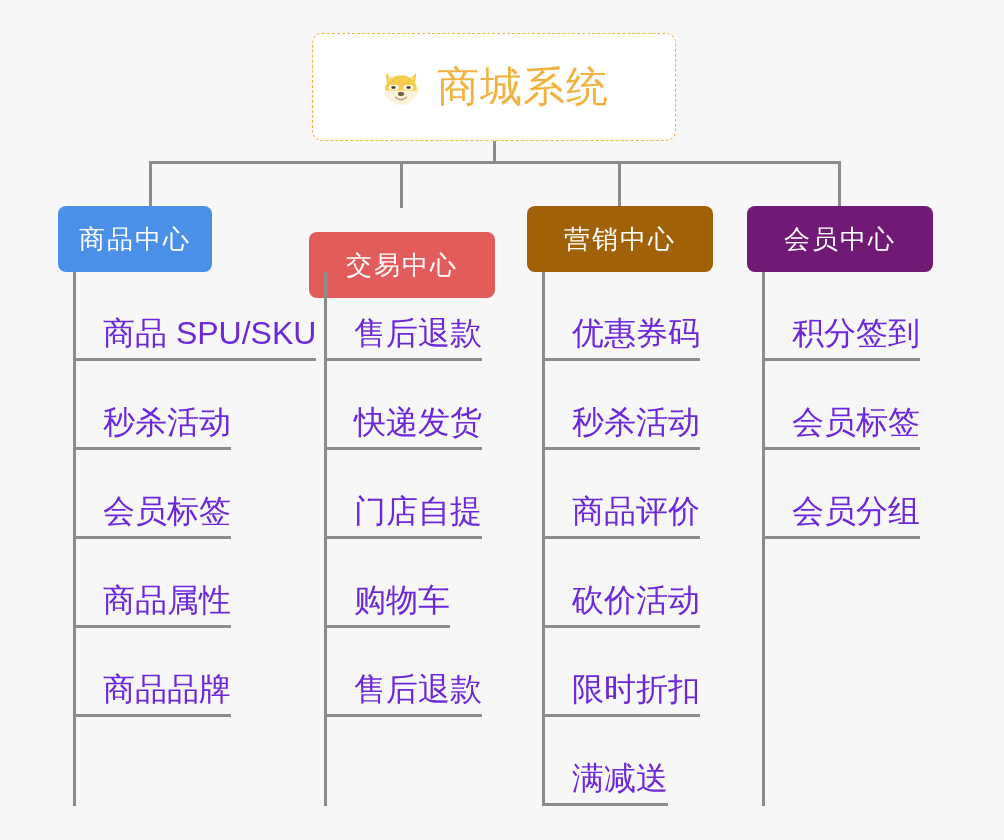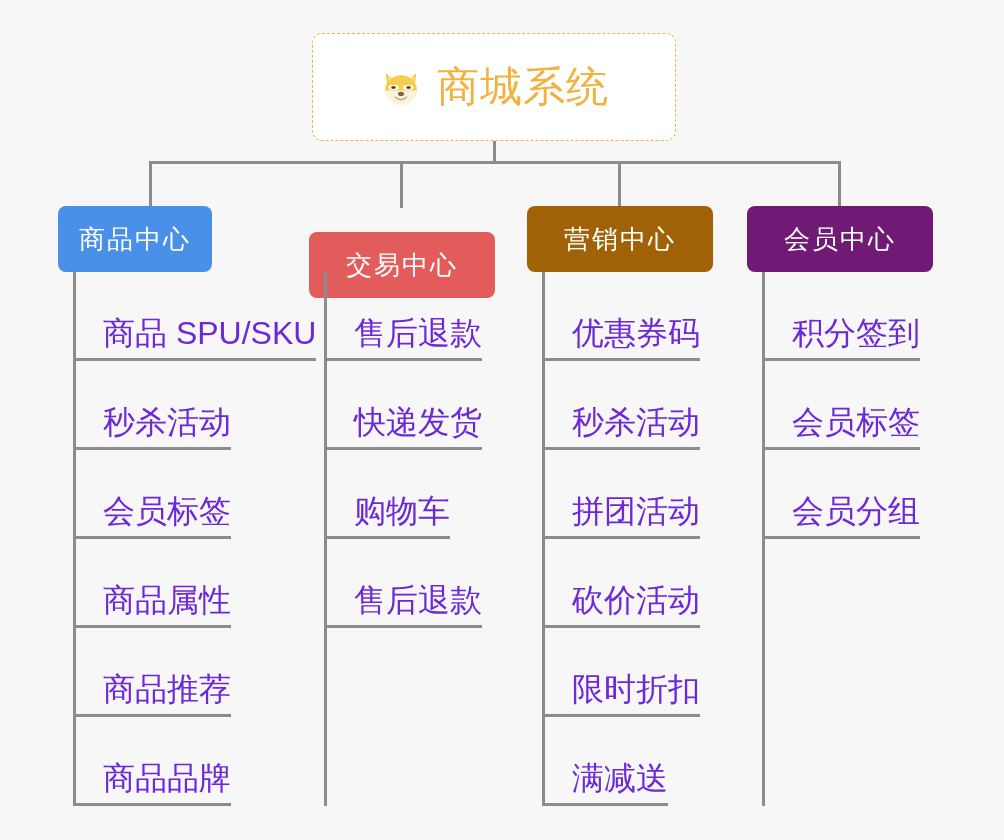--- a/index.html
+++ b/index.html
@@ -161,41 +161,41 @@
       <div class="leaf-item">
           <span class="leaf-inner"><span class="leaf-label">秒杀活动</span></span>
         </div>
       <div class="leaf-item">
           <span class="leaf-inner"><span class="leaf-label">会员标签</span></span>
         </div>
       <div class="leaf-item">
           <span class="leaf-inner"><span class="leaf-label">商品属性</span></span>
         </div>
       <div class="leaf-item">
-          <span class="leaf-inner"><span class="leaf-label">商品推荐</span></span>
-        </div>
-      <div class="leaf-item">
           <span class="leaf-inner"><span class="leaf-label">商品品牌</span></span>
         </div>
     </div>
   </div>
 
   <div class="column" style="left:309px; width:232px;">
     <div class="cat-box" style="width:186px; background:#e25c5c;margin-top:26px;">
       <span class="cat-label">交易中心</span>
     </div>
     <div class="leaf-spine" style="left:15px; top:66px; height:534px;"></div>
     <div class="leaf-list">
       <div class="leaf-item">
           <span class="leaf-inner"><span class="leaf-label">售后退款</span></span>
         </div>
       <div class="leaf-item">
           <span class="leaf-inner"><span class="leaf-label">快递发货</span></span>
         </div>
       <div class="leaf-item">
+          <span class="leaf-inner"><span class="leaf-label">门店自提</span></span>
+        </div>
+      <div class="leaf-item">
           <span class="leaf-inner"><span class="leaf-label">购物车</span></span>
         </div>
       <div class="leaf-item">
           <span class="leaf-inner"><span class="leaf-label">售后退款</span></span>
         </div>
     </div>
   </div>
 
   <div class="column" style="left:527px; width:232px;">
     <div class="cat-box" style="width:186px; background:#a16207;">
@@ -203,21 +203,21 @@
     </div>
     <div class="leaf-spine" style="left:15px; top:66px; height:534px;"></div>
     <div class="leaf-list">
       <div class="leaf-item">
           <span class="leaf-inner"><span class="leaf-label">优惠券码</span></span>
         </div>
       <div class="leaf-item">
           <span class="leaf-inner"><span class="leaf-label">秒杀活动</span></span>
         </div>
       <div class="leaf-item">
-          <span class="leaf-inner"><span class="leaf-label">拼团活动</span></span>
+          <span class="leaf-inner"><span class="leaf-label">商品评价</span></span>
         </div>
       <div class="leaf-item">
           <span class="leaf-inner"><span class="leaf-label">砍价活动</span></span>
         </div>
       <div class="leaf-item">
           <span class="leaf-inner"><span class="leaf-label">限时折扣</span></span>
         </div>
       <div class="leaf-item">
           <span class="leaf-inner"><span class="leaf-label">满减送</span></span>
         </div>

